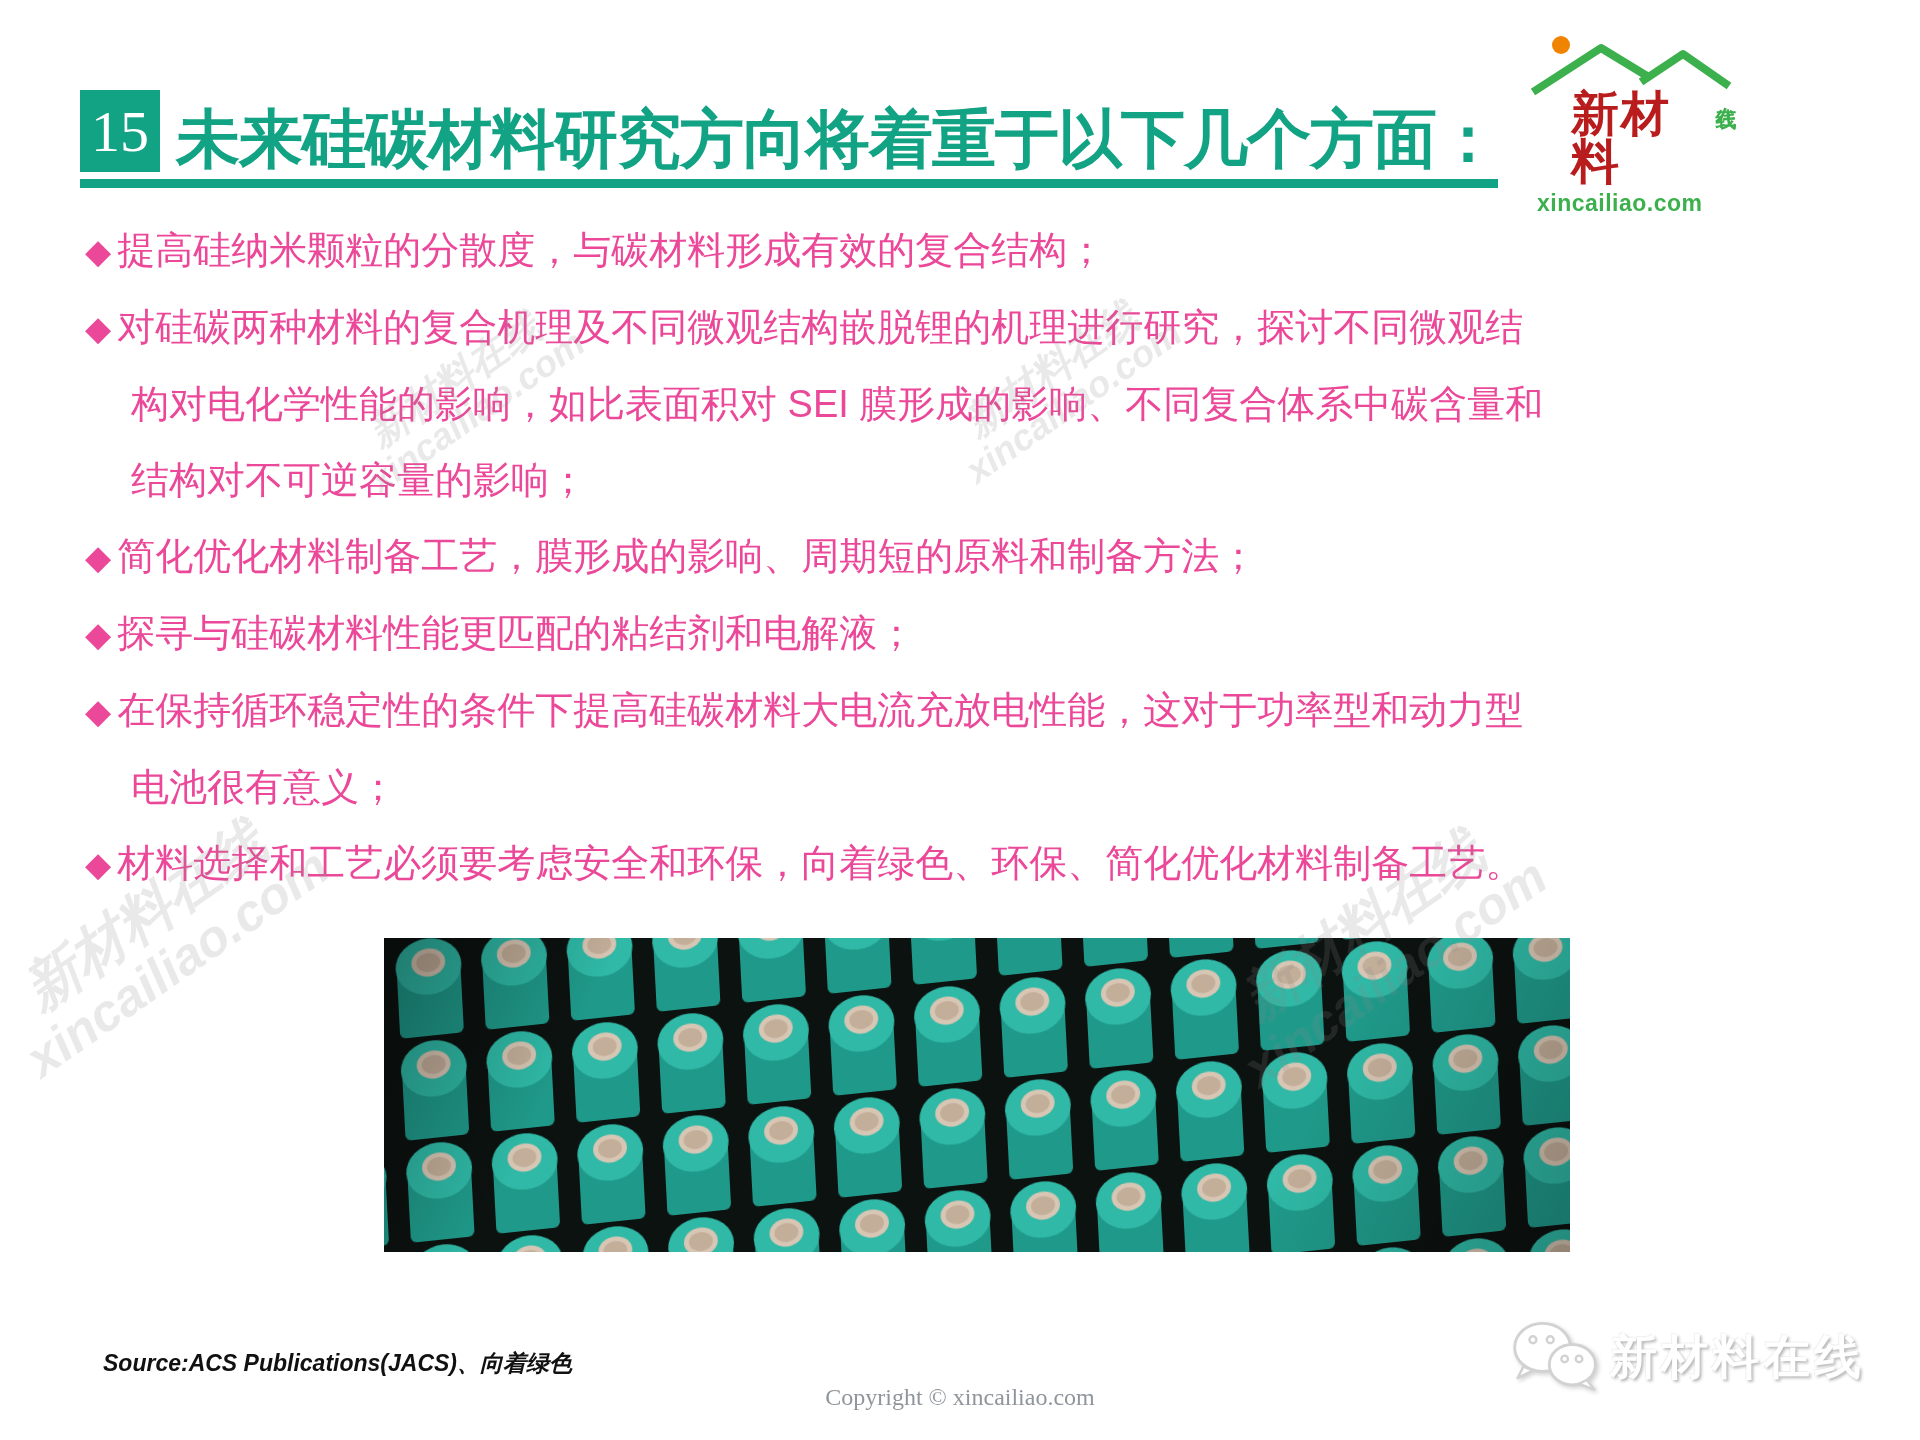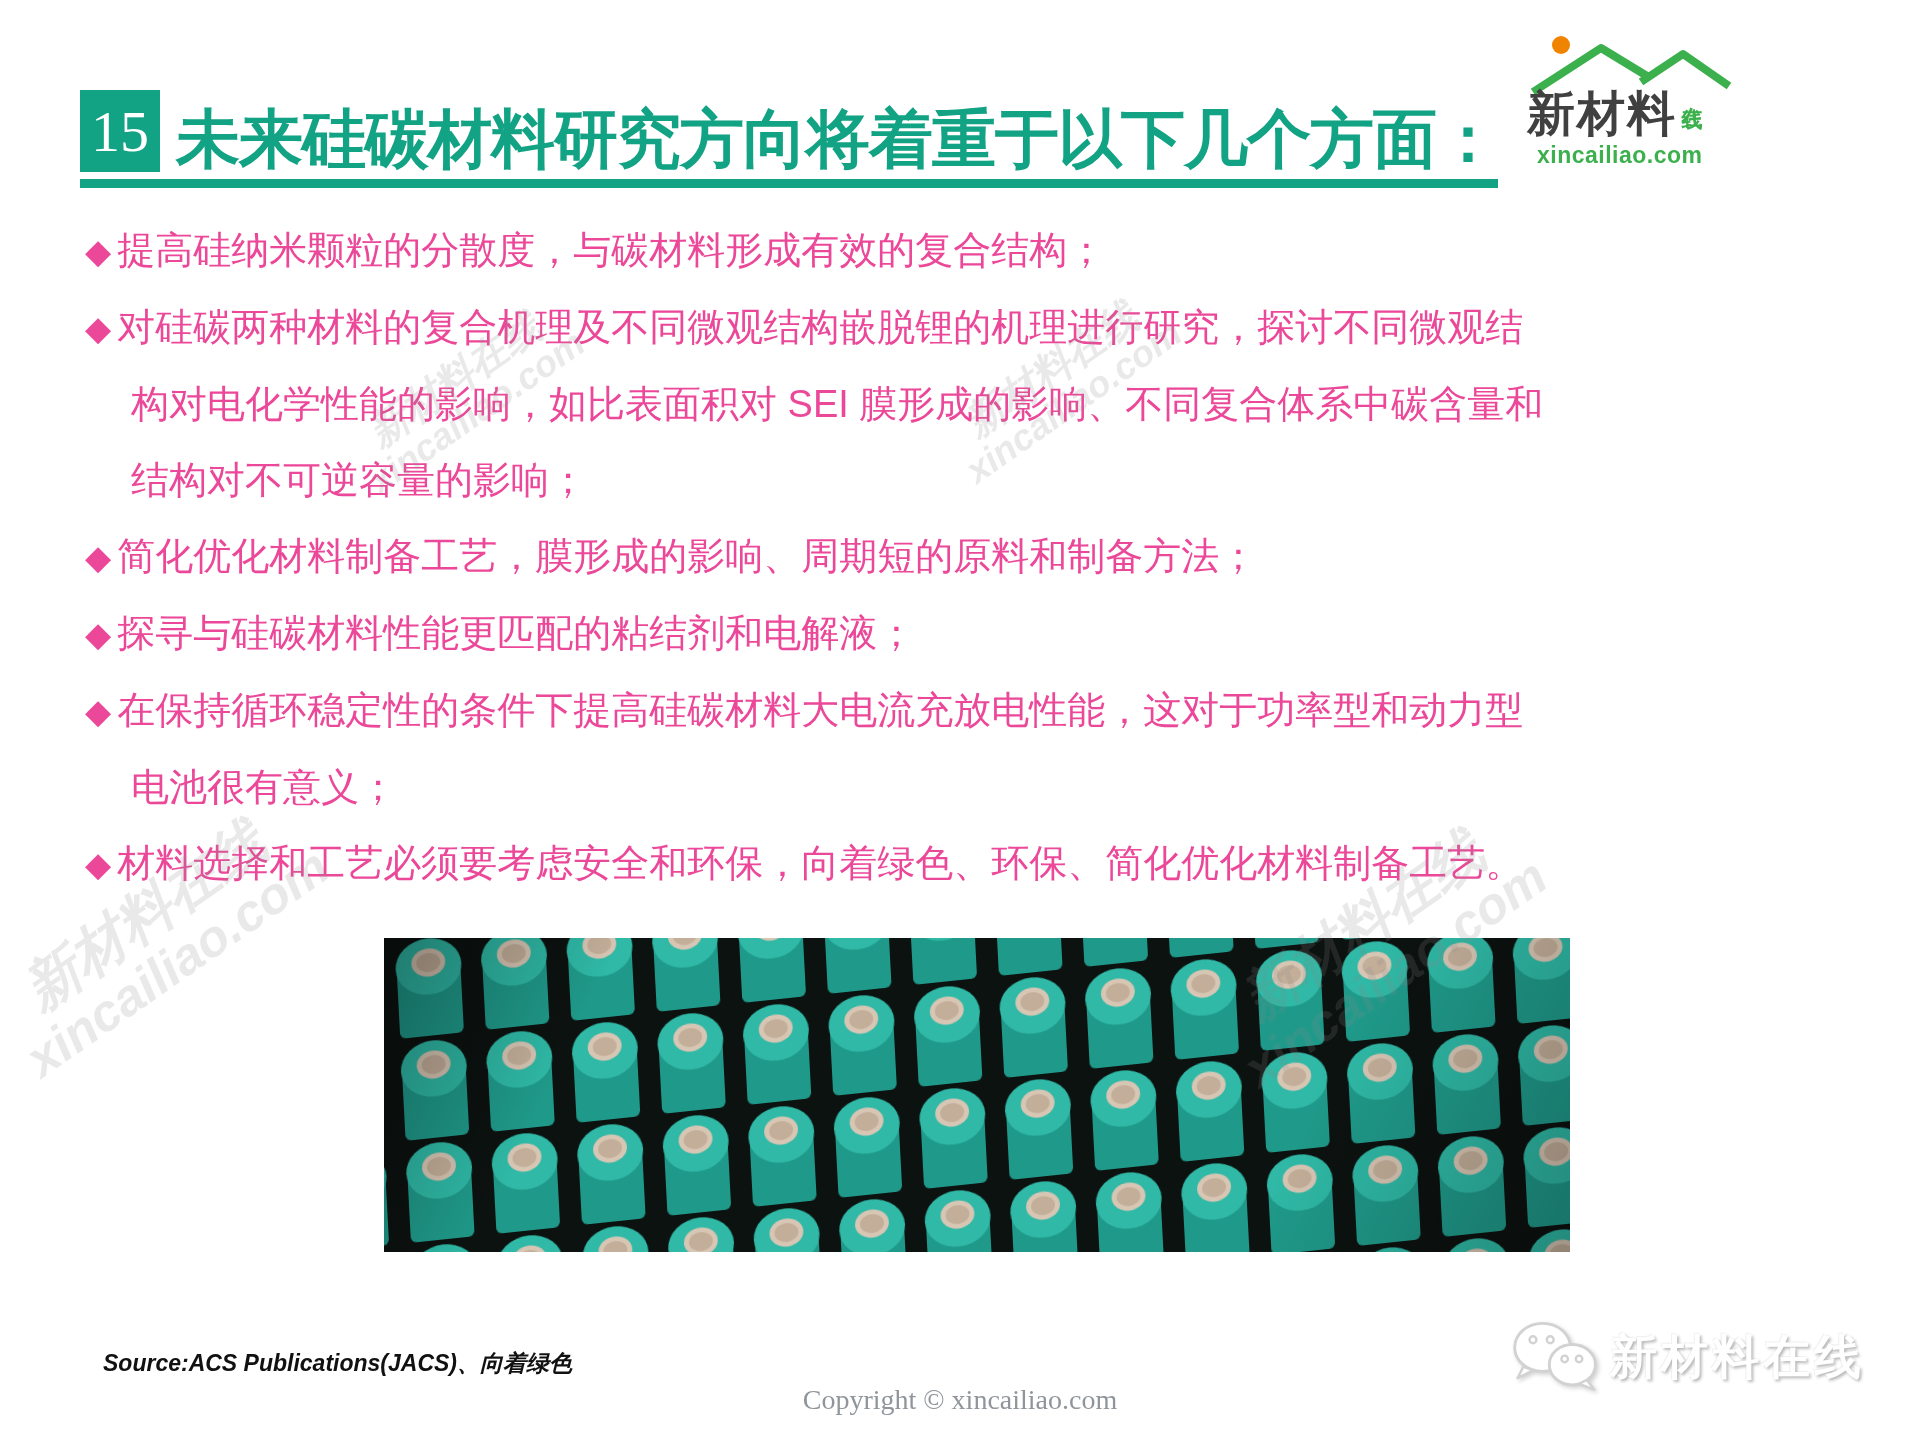--- a/index.html
+++ b/index.html
@@ -18,21 +18,21 @@
     position:absolute;left:176px;top:96px;
     font-size:64px;font-weight:bold;color:#12a284;letter-spacing:-1px;white-space:nowrap;
   }
   .title-rule{
     position:absolute;left:80px;top:179px;width:1418px;height:9px;background:#12a284;
   }
   
   .logo{position:absolute;left:1527px;top:34px;width:210px;}
   .logo .roof{display:block;margin-left:2px;}
   .logo-brand-row{display:flex;align-items:flex-start;margin-top:-6px;}
-  .logo-brand{font-size:48px;font-weight:bold;color:#404040;letter-spacing:2px;line-height:1;}
+  .logo-brand{font-size:48px;font-weight:bold;color:#b91c1c;letter-spacing:2px;line-height:1;margin-left:44px;}
   .logo-suffix{
     writing-mode:vertical-rl;text-orientation:upright;
     font-size:21px;font-weight:bold;color:#3bb04c;line-height:1.05;margin-left:4px;letter-spacing:2px;
   }
   .logo-domain{font-size:23px;font-weight:bold;color:#3bb04c;margin-top:4px;margin-left:10px;letter-spacing:0.5px;}
   
   .bullets{
     position:absolute;left:85px;top:212px;width:1468px;
     font-size:38px;line-height:76px;color:#ec4899;
   }
@@ -58,21 +58,21 @@
   .wm-mid{font-size:40px;}
   .wm-big{font-size:56px;}
   .watermark .wm2{font-size:0.92em;}
   
   .source-note{
     position:absolute;left:103px;top:1348px;
     font-size:23px;font-style:italic;font-weight:600;color:#111111;
   }
   .copyright{
     position:absolute;left:0;right:0;top:1384px;text-align:center;
-    font-family:"Liberation Serif","DejaVu Serif",serif;font-size:28px;color:#8f959b;
+    font-family:"Liberation Serif","DejaVu Serif",serif;font-size:24px;color:#8f959b;
   }
   .wechat-brand{
     position:absolute;left:1508px;top:1318px;display:flex;align-items:center;
   }
   .wechat-icon{width:96px;height:78px;filter:drop-shadow(2px 2px 2px rgba(0,0,0,0.18));}
   .wechat-brand-label{
     font-size:47px;font-weight:bold;color:#ffffff;margin-left:6px;letter-spacing:4px;
     text-shadow:2px 2px 3px #b9b9b9, -1px -1px 0 #f2f2f2;
   }
 </style>

